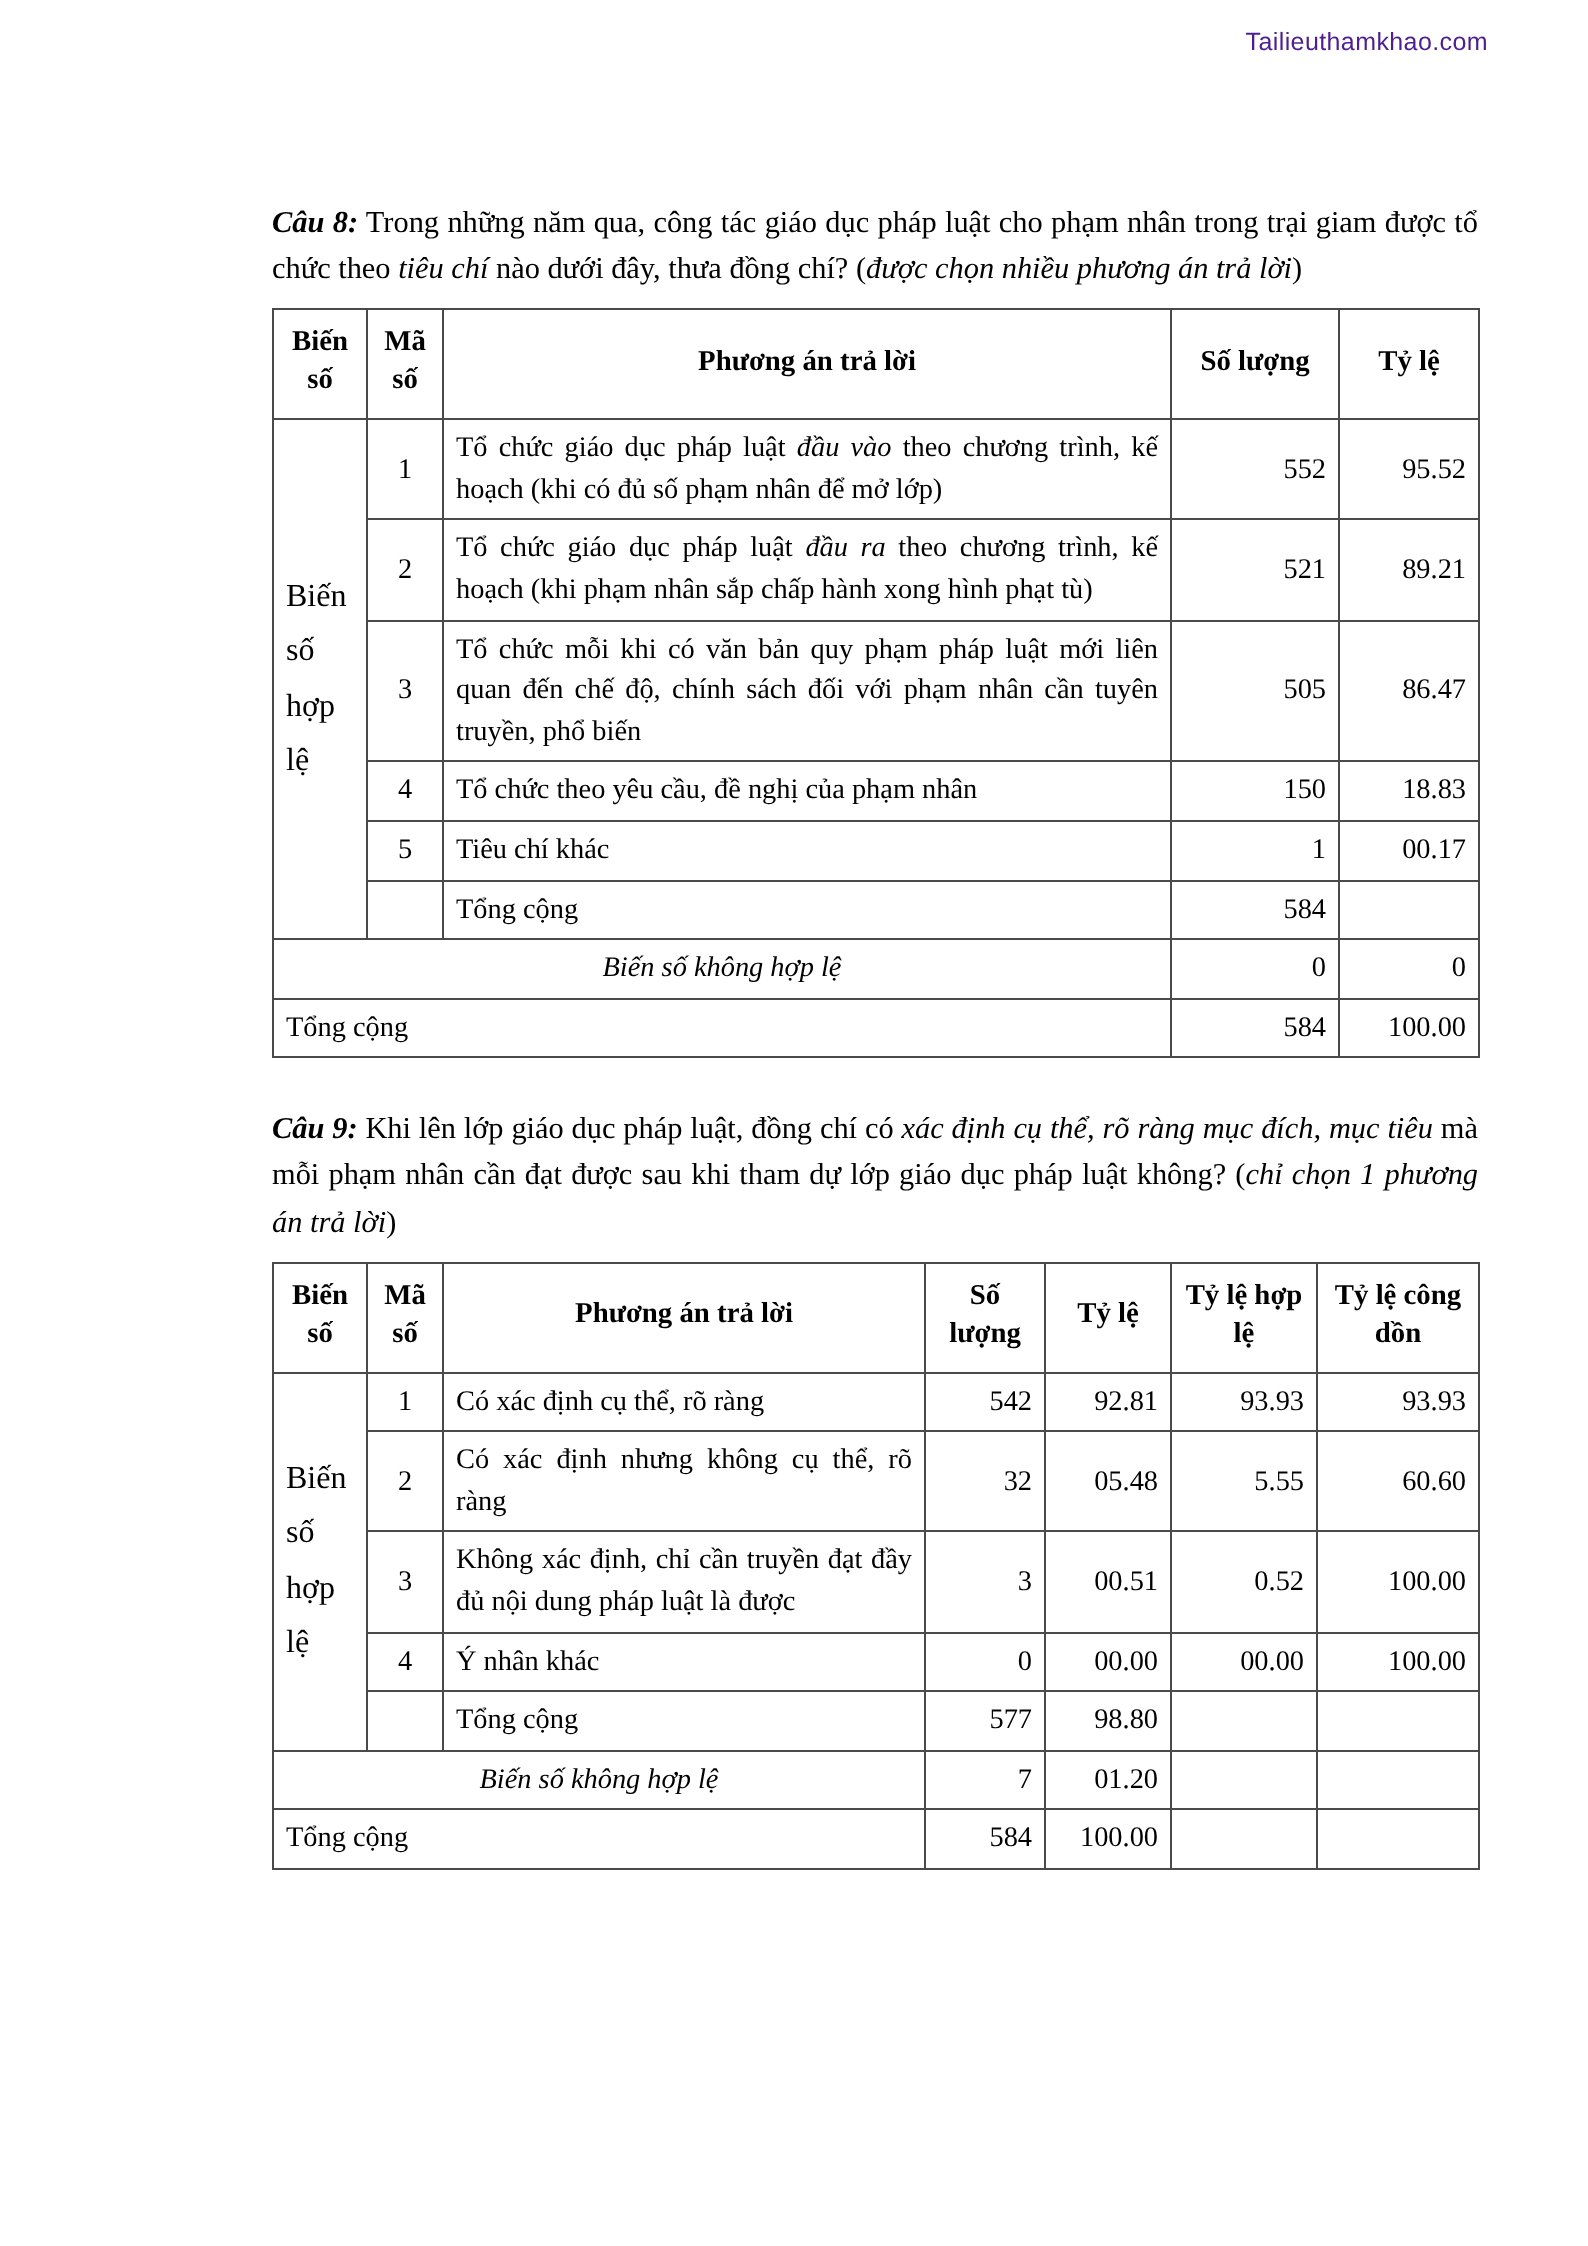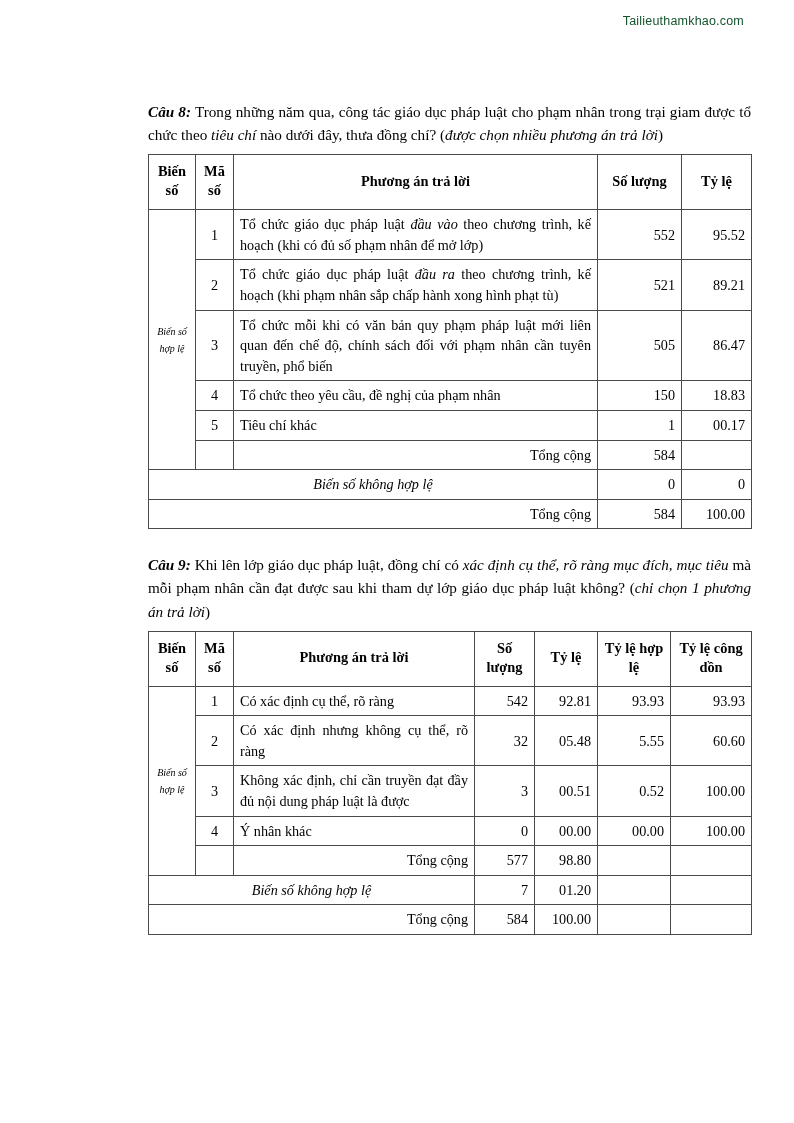--- a/index.html
+++ b/index.html
@@ -23,32 +23,31 @@
     height: 1123px;
   }
 
   
   .watermark {
     position: absolute;
     top: 14px;
     right: 50px;
     font-family: "Liberation Sans", "DejaVu Sans", sans-serif;
     font-size: 12.5px;
-    color: #14532d;
+    color: #4c1d95;
     letter-spacing: 0.2px;
     white-space: nowrap;
   }
 
   
   .content {
     position: absolute;
     left: 136px;
     top: 100px;
     width: 603px;
-    margin-left: 12px;
   }
 
   .question {
     font-size: 15.2px;
     line-height: 1.52;
     text-align: justify;
     text-justify: inter-word;
     margin: 0 0 8px 0;
     hyphens: none;
   }
@@ -75,41 +74,38 @@
   }
   table.survey thead th {
     text-align: center;
     font-weight: bold;
     font-size: 14.4px;
     padding-top: 7px;
     padding-bottom: 9px;
     line-height: 1.32;
   }
   .c-var {
-    text-align: center;
-    font-style: italic;
     line-height: 1.72;
-    font-size: 10px;
+    font-size: 16px;
     padding: 2px 2px;
   }
   .c-code {
     text-align: center;
   }
   .c-ans {
     text-align: justify;
     text-justify: inter-word;
     padding: 5px 7px 5px 7px;
   }
   .c-num {
     text-align: right;
     padding-right: 9px;
     white-space: nowrap;
   }
   .c-total-label {
-    text-align: right;
     font-weight: bold;
     padding-right: 9px;
   }
   .c-invalid-label {
     text-align: center;
     font-style: italic;
     padding-left: 6px;
   }
 
   

